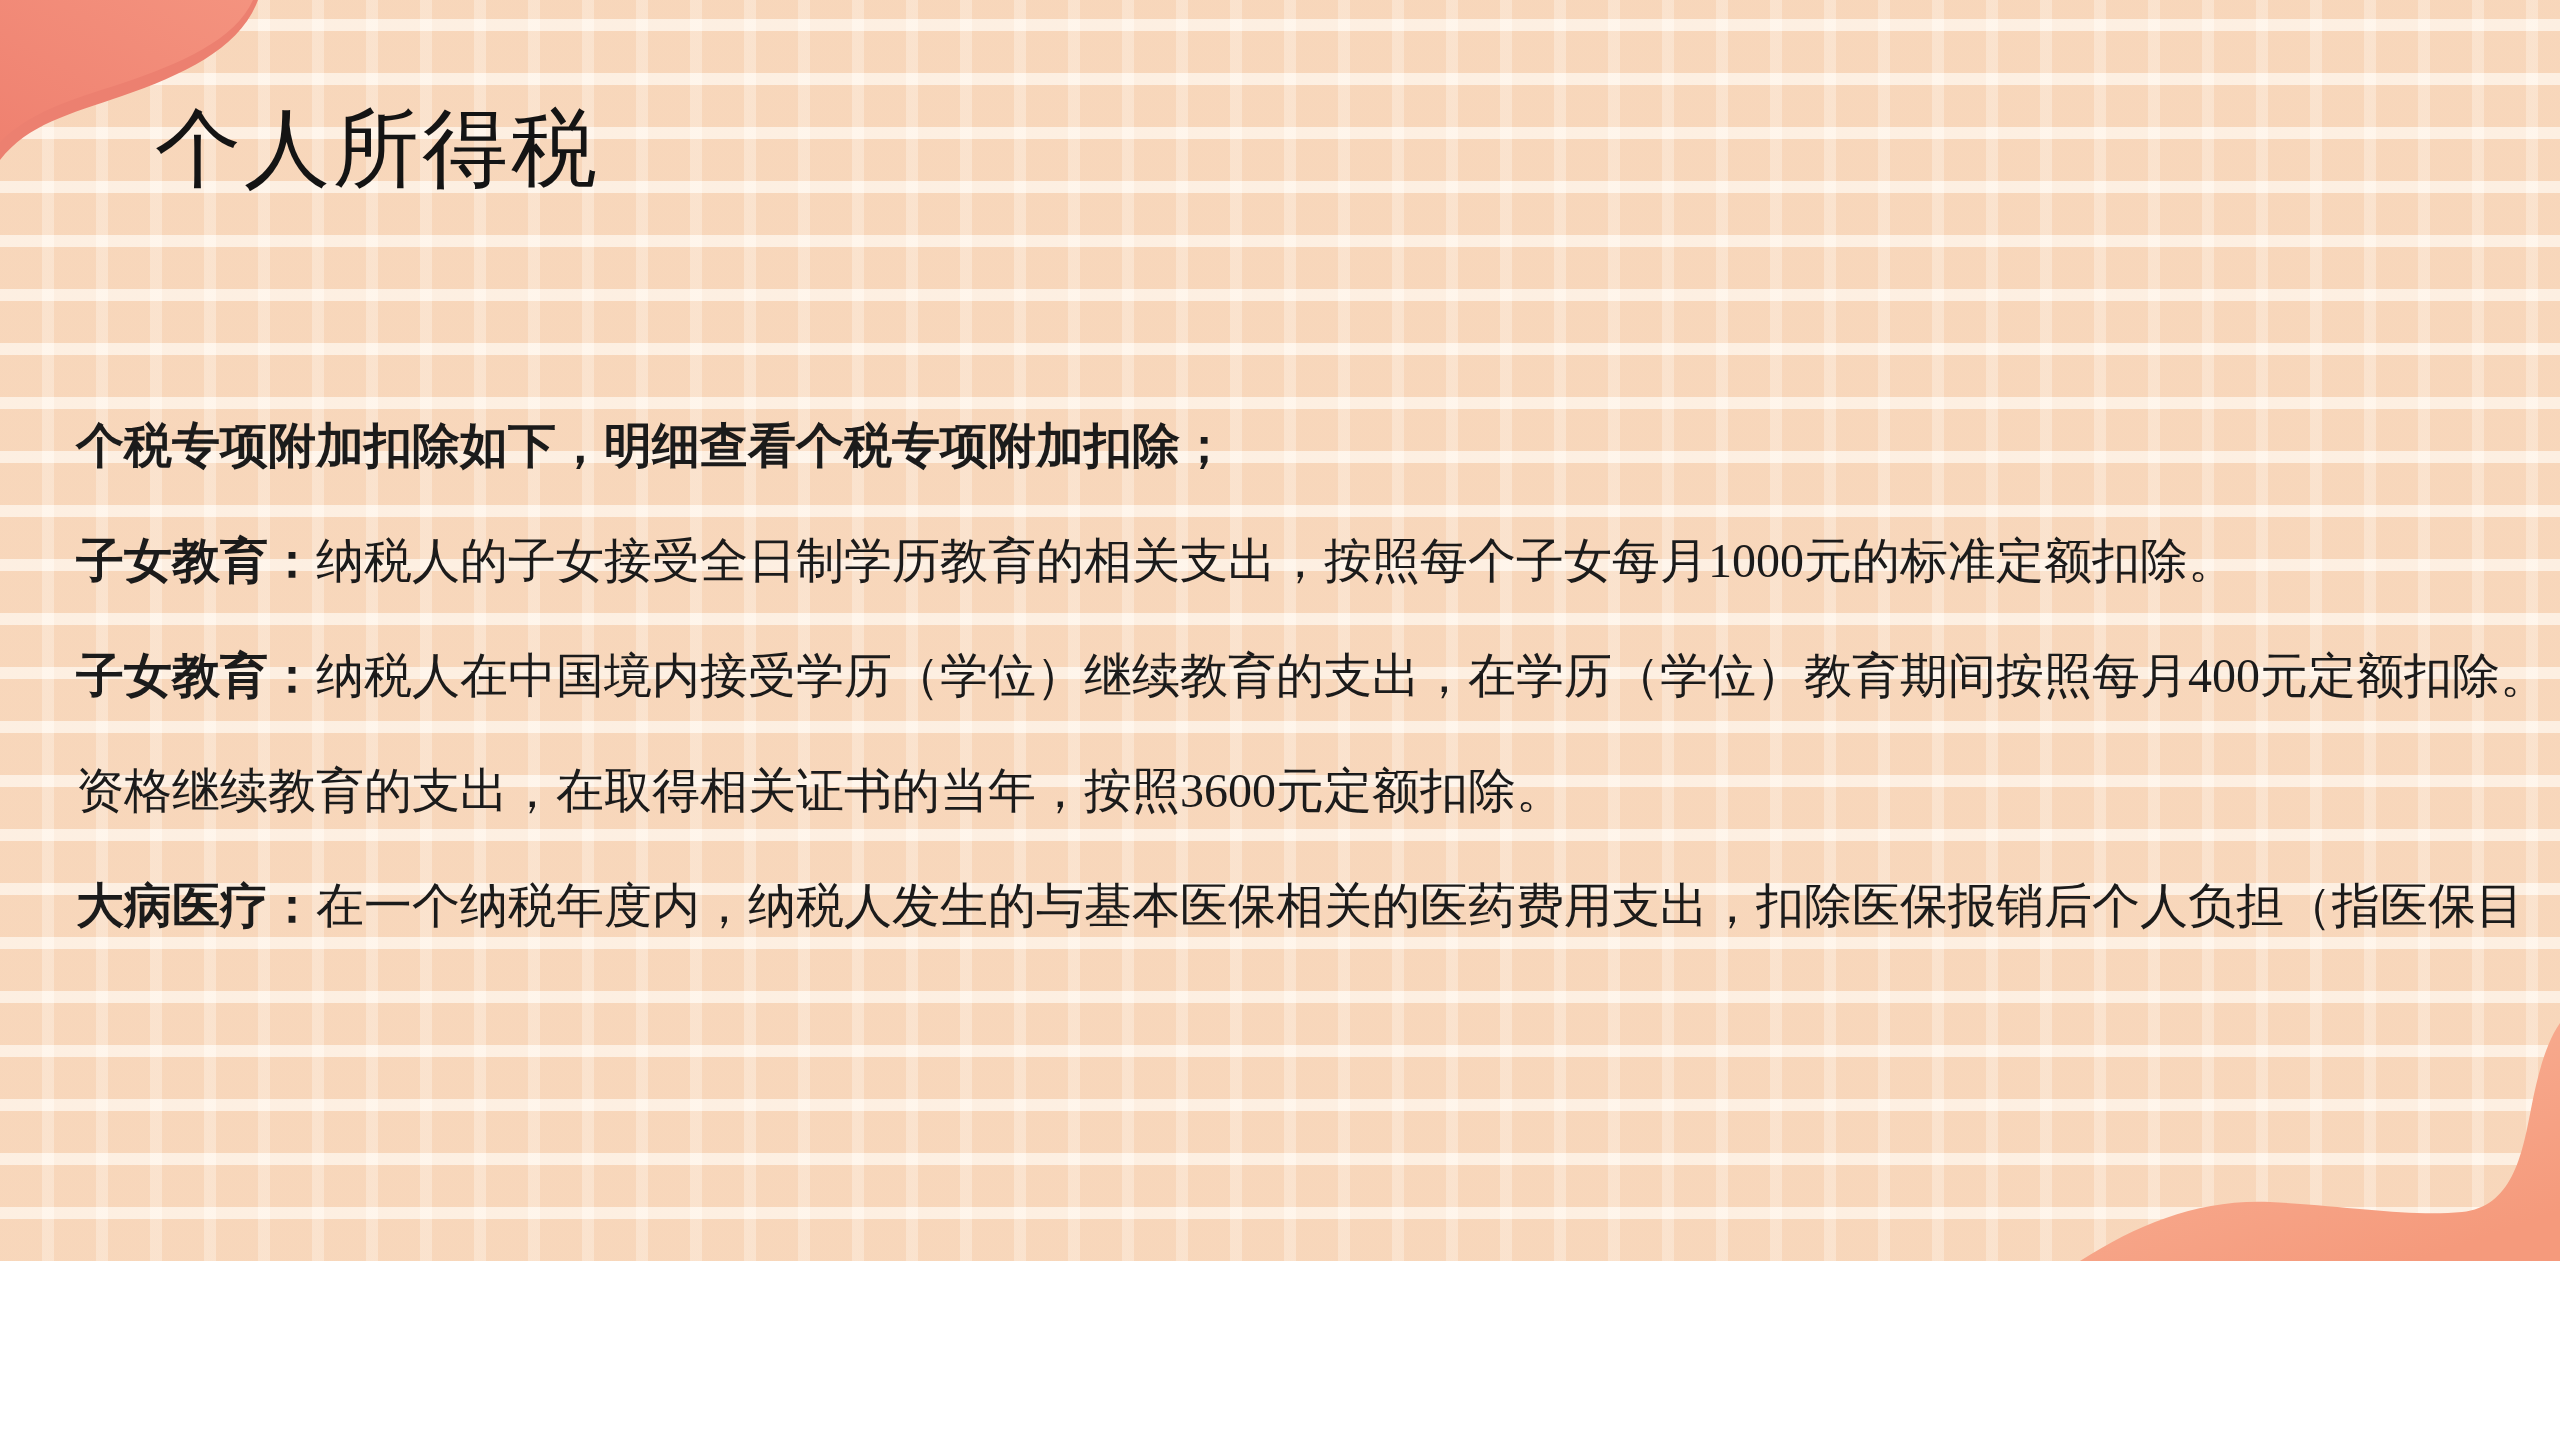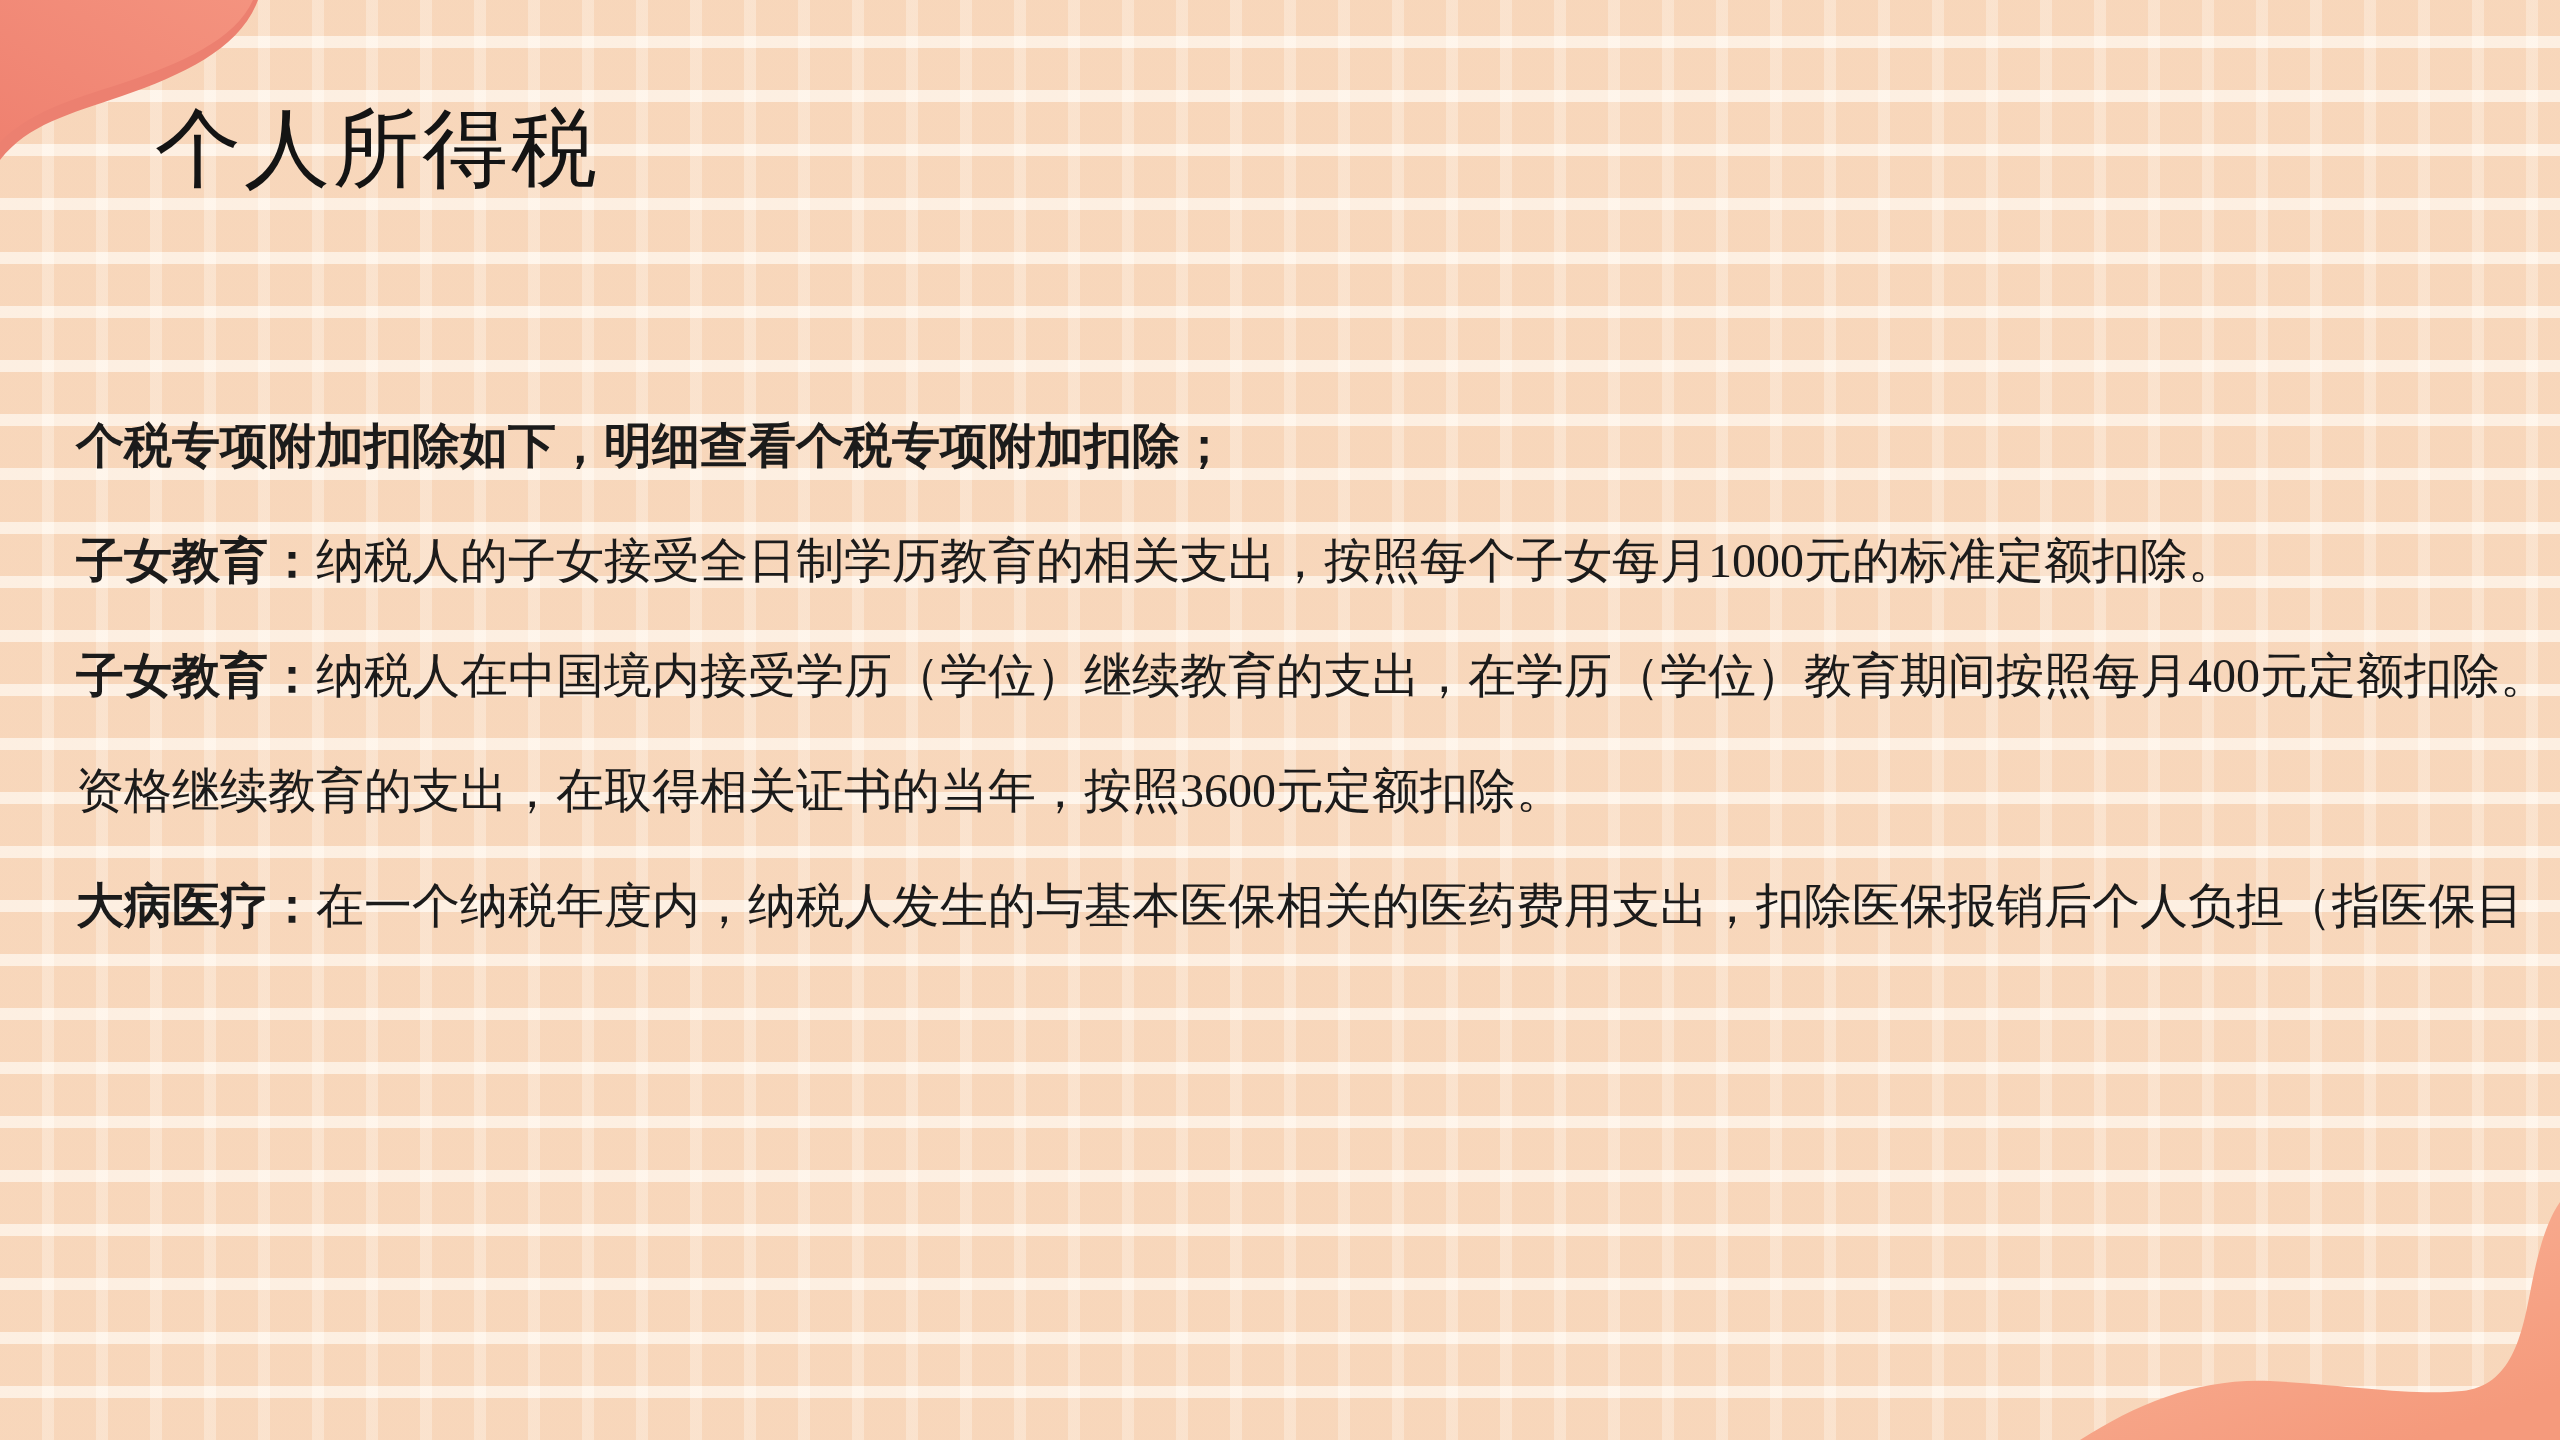--- a/index.html
+++ b/index.html
@@ -2,21 +2,21 @@
 <html><head>
 <meta charset="utf-8">
 <style>
   html, body {
     margin: 0;
     padding: 0;
   }
   .slide {
     position: relative;
     width: 2560px;
-    height: 1440px;
+    height: 1261px;
     overflow: hidden;
     background-color: #fbe6d4;
     background-image:
       repeating-linear-gradient(0deg,  rgba(246,208,176,0.45) 0px 42px, rgba(255,247,238,0.70) 42px 54px),
       repeating-linear-gradient(90deg, rgba(246,208,176,0.45) 0px 42px, rgba(255,247,238,0.70) 42px 54px);
     font-family: "Liberation Serif", serif;
   }
   .corner-svg {
     position: absolute;
     display: block;

